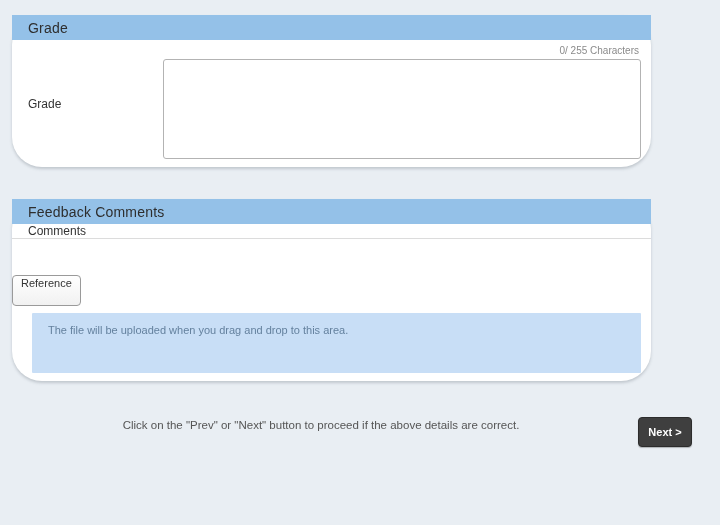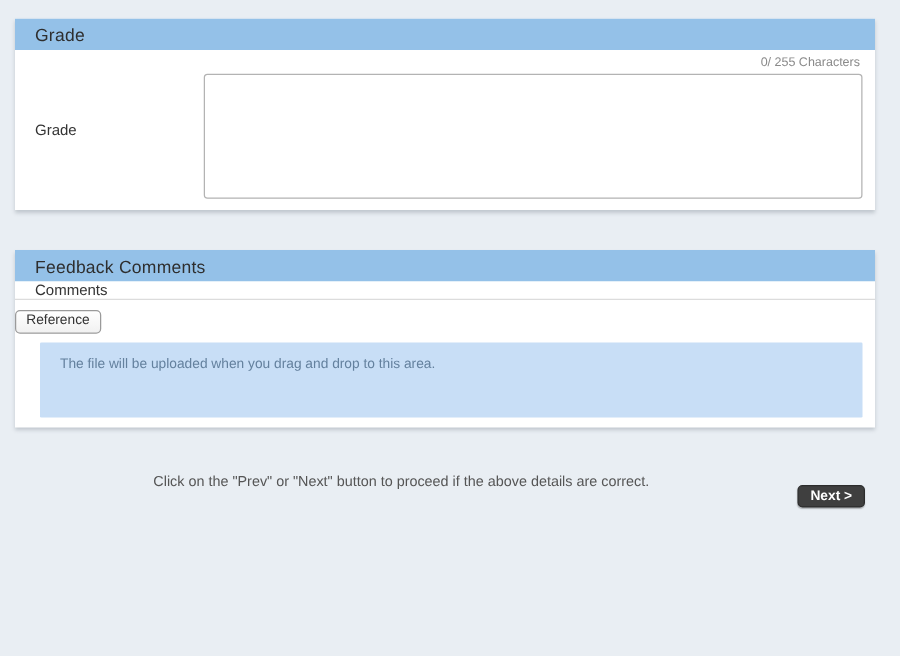--- a/index.html
+++ b/index.html
@@ -5,24 +5,25 @@
   * { margin:0; padding:0; box-sizing:border-box; }
   html,body { width:720px; height:525px; }
   body {
     background:#e9eef3;
     font-family:"Liberation Sans","DejaVu Sans",sans-serif;
     color:#333;
     overflow:hidden;
   }
   .page { padding:15px 20px 0 12px; }
   .section {
-    width:688px;
+    width:639px;
     background:#ffffff;
     box-shadow:0 2px 3px rgba(90,100,110,0.28);
     margin-bottom:32px;
+    border-radius:30px;
   }
   .section-header {
     background:#94c1e8;
     height:25px;
     display:flex;
     align-items:center;
     padding-left:16px;
     font-size:14px;
     color:#2e2e2e;
     letter-spacing:0.2px;
@@ -65,22 +66,23 @@
     align-items:center;
     gap:7px;
     margin-bottom:7px;
   }
   .reference-btn {
     font-size:11px;
     color:#333;
     background:linear-gradient(#ffffff,#f1f1f1);
     border:1px solid #9a9a9a;
     border-radius:4px;
-    padding:1px 8px 4px 8px;
+    padding:1px 8px 16px 8px;
     cursor:pointer;
+    margin-top:28px;
   }
   .file-status { font-size:11px; color:#9b9b9b; }
   .dropzone {
     background:#c8def6;
     height:60px;
     padding:11px 16px;
     font-size:11px;
     color:#64819e;
     border-radius:1px;
     margin-left:20px;
@@ -105,23 +107,23 @@
     border-radius:4px;
     font-size:11px;
     font-weight:bold;
     font-family:"Liberation Sans","DejaVu Sans",sans-serif;
     cursor:pointer;
     box-shadow:0 1px 1px rgba(0,0,0,0.25);
   }
   .next-btn {
     position:absolute;
     right:8px;
-    top:14px;
+    top:4px;
     width:54px;
-    height:18px;
+    height:30px;
   }
 </style>
 </head>
 <body style="background-color: rgb(233, 238, 243);">
 
 <div class="page">
 
   <div class="section">
     <div class="section-header" style="background-color: rgb(148, 193, 232);">Grade</div>
     <div class="row">

